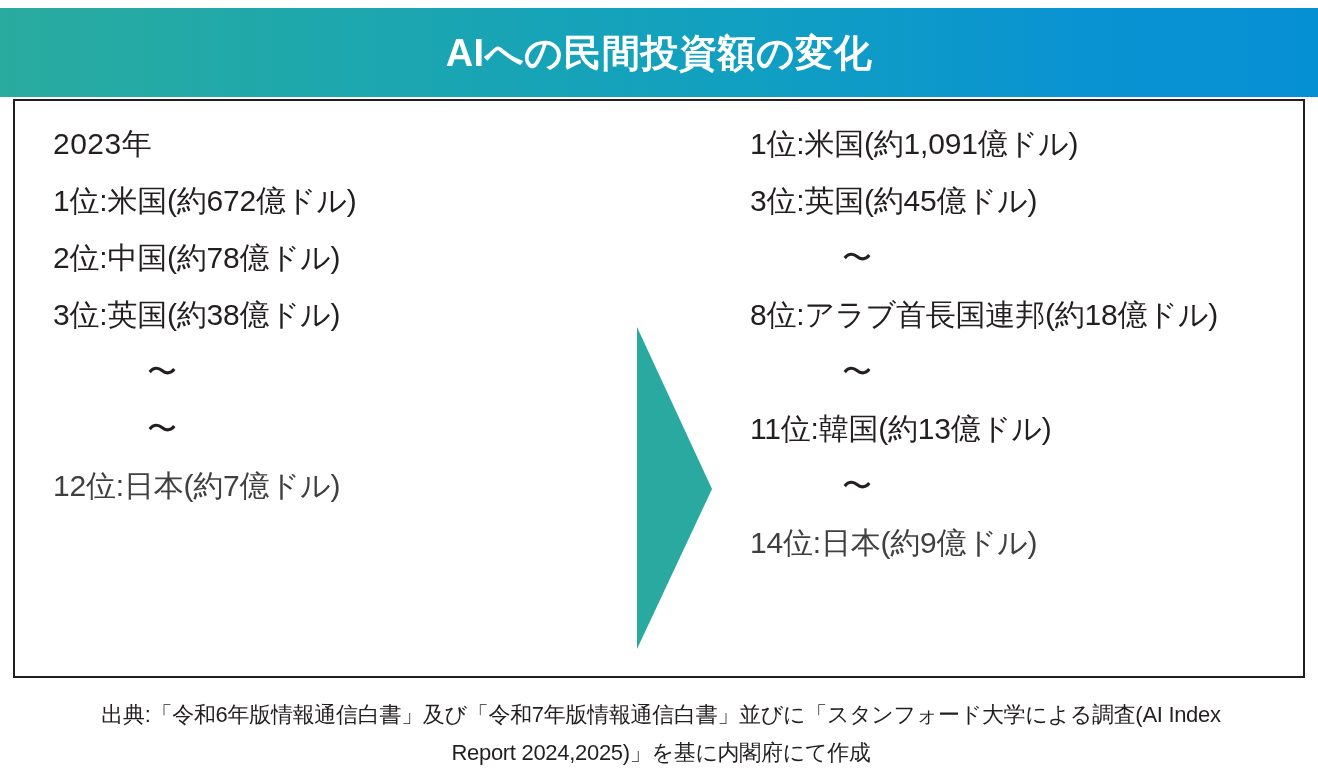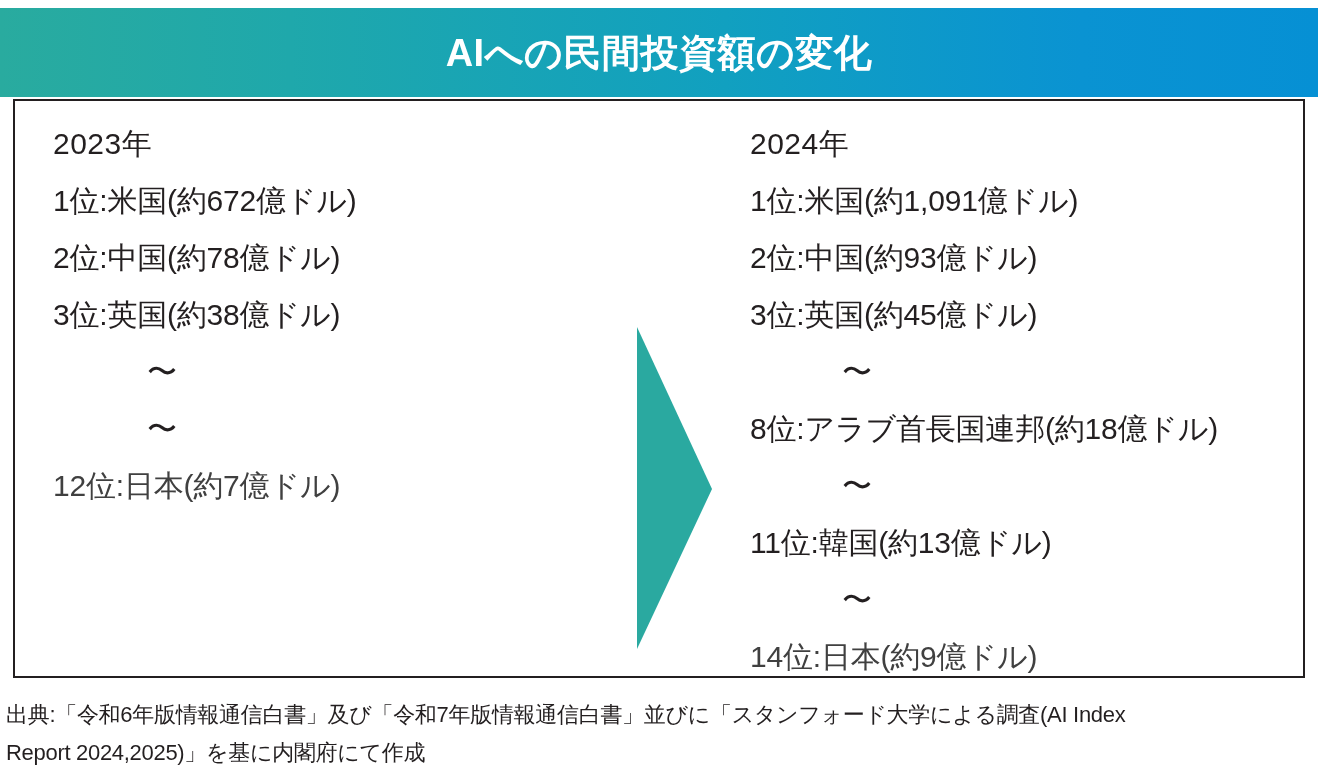--- a/index.html
+++ b/index.html
@@ -97,20 +97,21 @@
   
   .footer-source {
     position: absolute;
     left: 6px;
     top: 696px;
     width: 1310px;
     font-size: 22px;
     line-height: 38px;
     color: #231f20;
     letter-spacing: -0.3px;
+    text-align: center;
   }
   .footer-line { white-space: nowrap; }
 </style>
 </head>
 <body>
 
 <div id="root">
 
   <div class="header-band">
     <div class="header-title">AIへの民間投資額の変化</div>
@@ -124,24 +125,22 @@
           <div class="list-line">1位:米国(約672億ドル)</div>
           <div class="list-line">2位:中国(約78億ドル)</div>
           <div class="list-line">3位:英国(約38億ドル)</div>
           <div class="list-line tilde">〜</div>
           <div class="list-line tilde">〜</div>
           <div class="list-line highlight">12位:日本(約7億ドル)</div>
         </div>
     </div>
 
     <div class="column right">
-      <div class="list-line year">2024年</div>
       <div id="right-list">
           <div class="list-line">1位:米国(約1,091億ドル)</div>
-          <div class="list-line">2位:中国(約93億ドル)</div>
           <div class="list-line">3位:英国(約45億ドル)</div>
           <div class="list-line tilde">〜</div>
           <div class="list-line">8位:アラブ首長国連邦(約18億ドル)</div>
           <div class="list-line tilde">〜</div>
           <div class="list-line">11位:韓国(約13億ドル)</div>
           <div class="list-line tilde">〜</div>
           <div class="list-line highlight">14位:日本(約9億ドル)</div>
         </div>
     </div>
 

